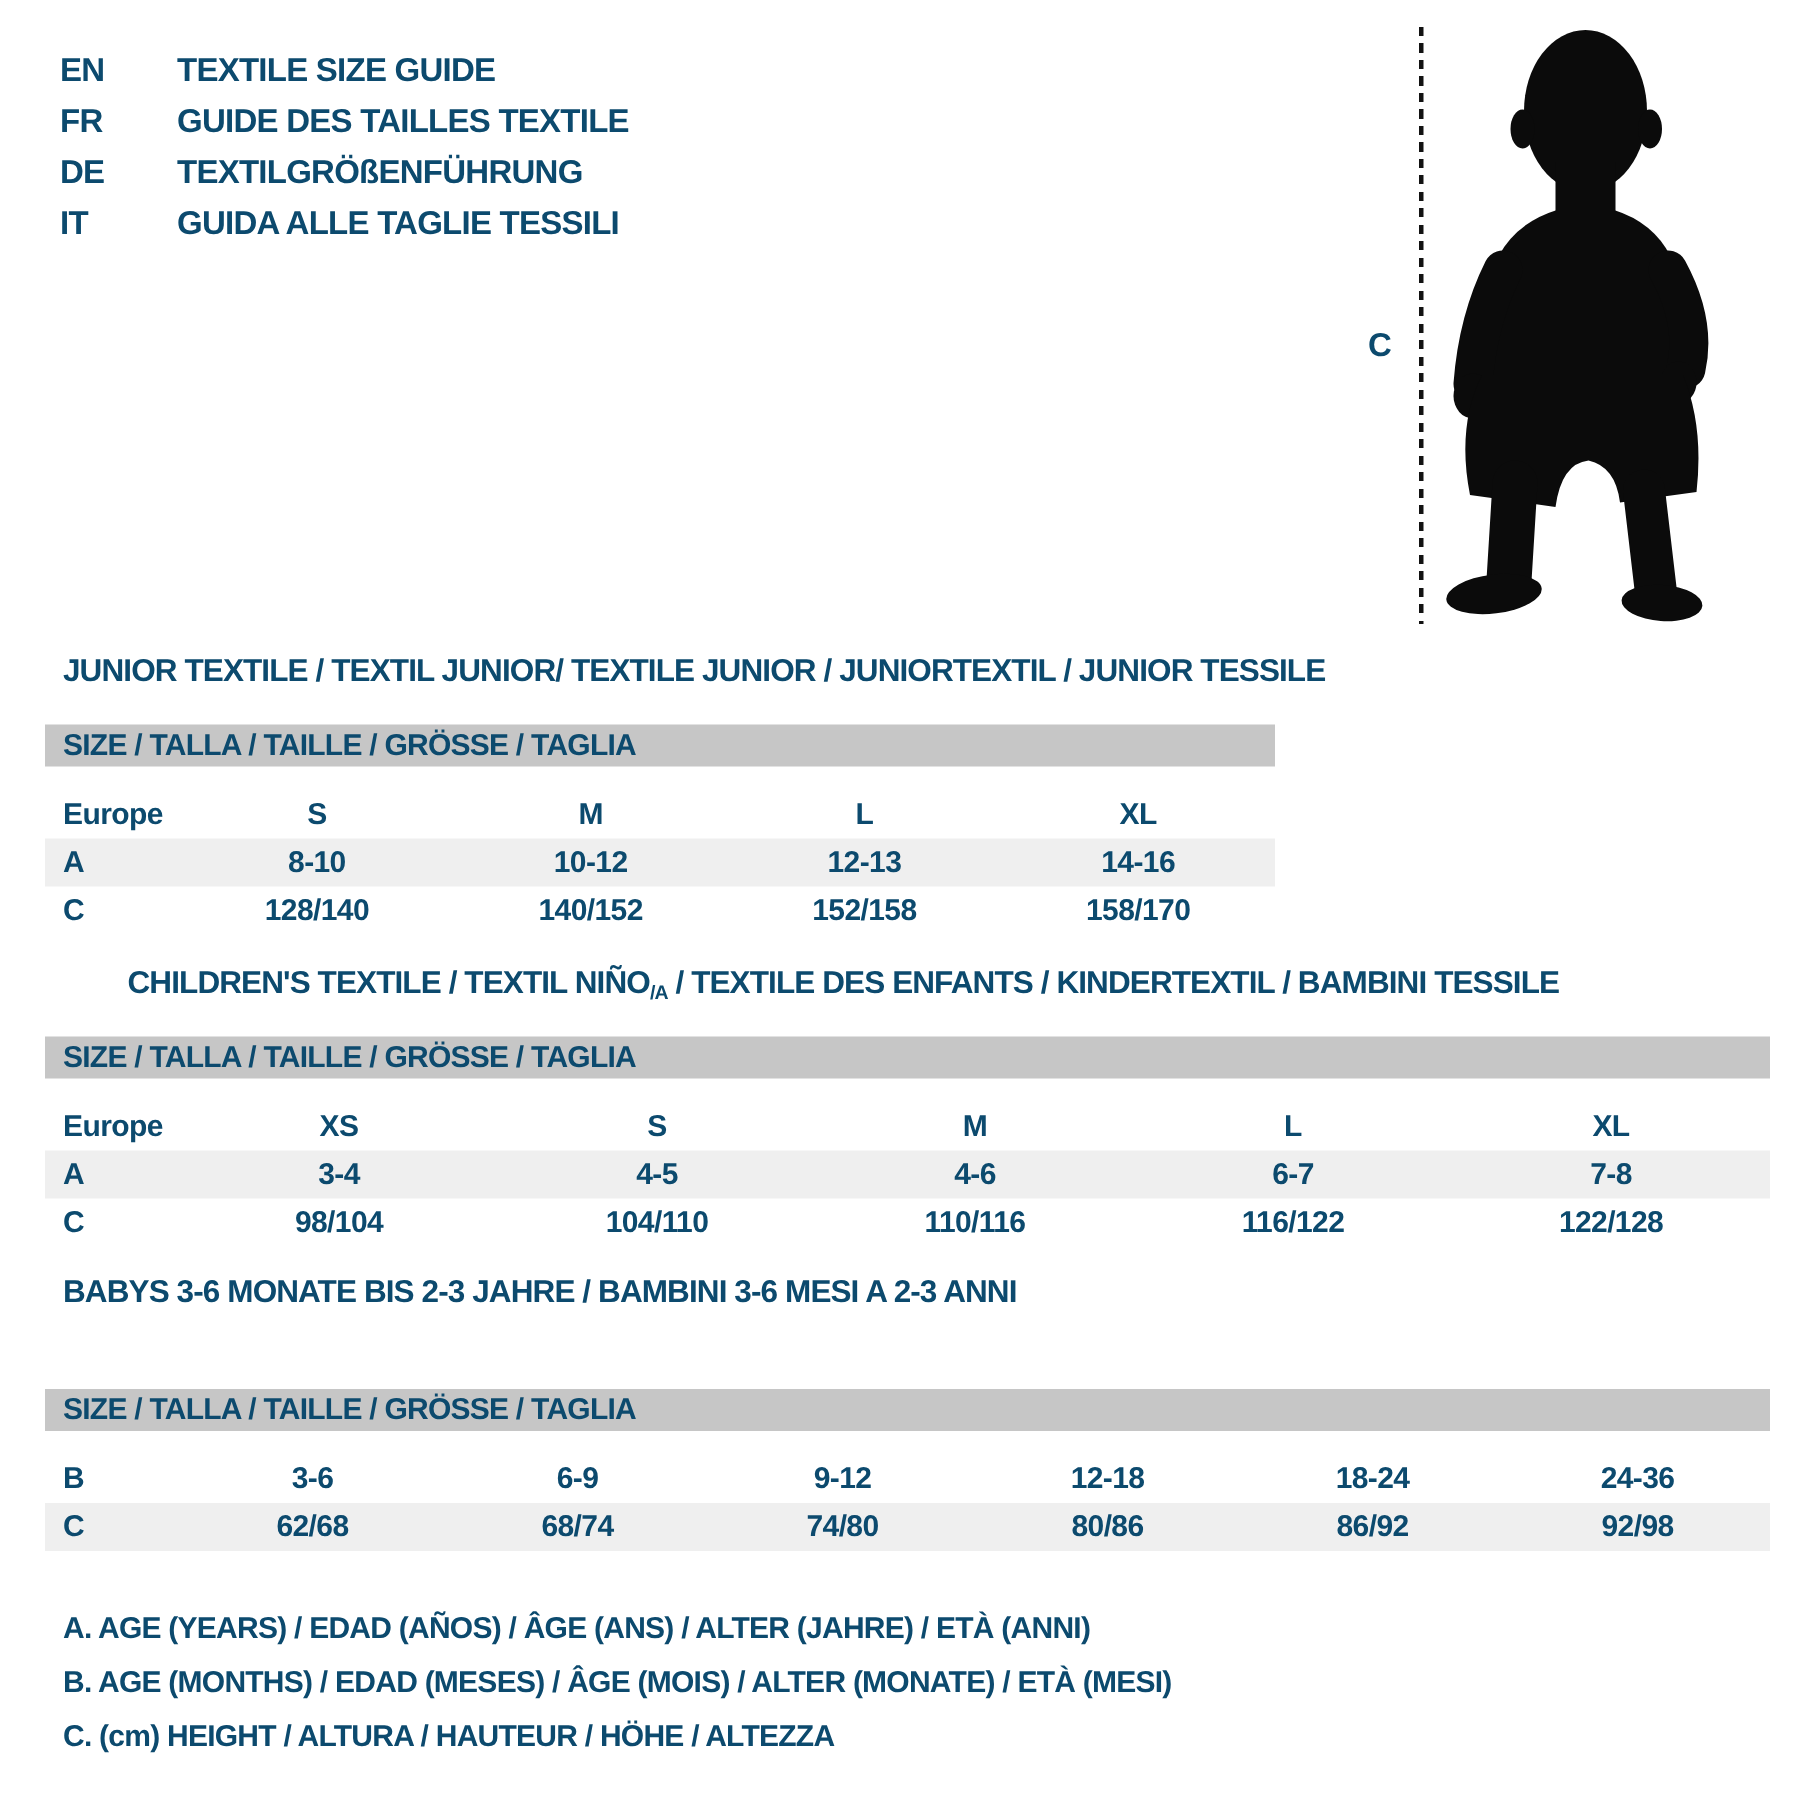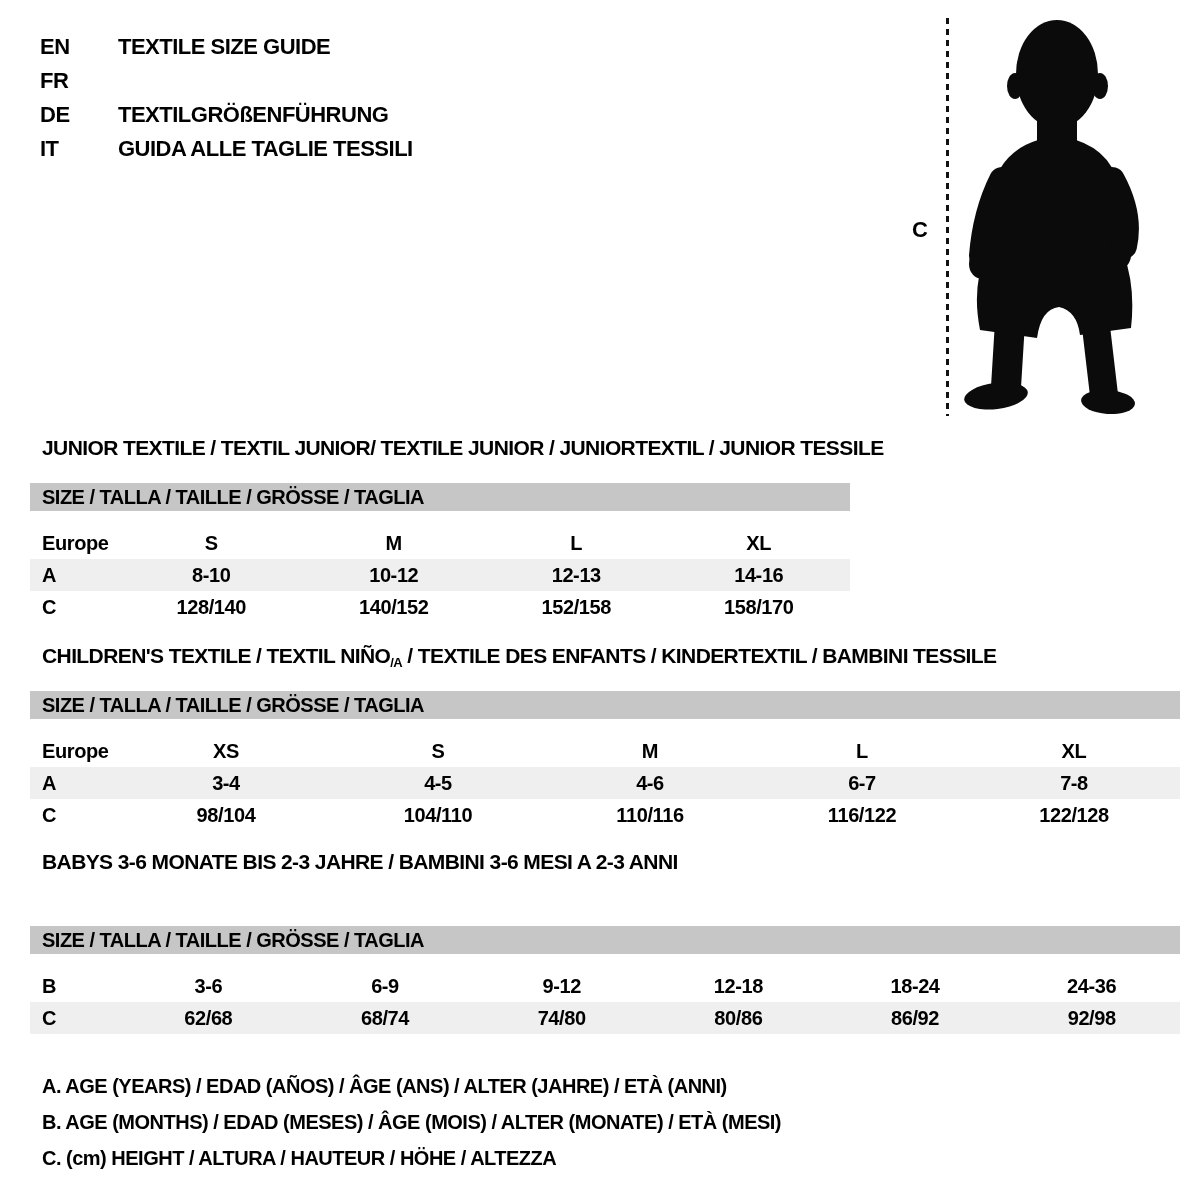--- a/index.html
+++ b/index.html
@@ -1,18 +1,18 @@
 <!DOCTYPE html>
 <html><head>
 <meta charset="utf-8">
 <style>
   html,body{margin:0;padding:0;background:#fff;}
   #canvas{
     position:relative;width:1200px;height:1200px;background:#ffffff;
-    font-family:"Liberation Sans", sans-serif;color:#000000;overflow:hidden;
+    font-family:"Liberation Sans", sans-serif;color:#0c4a6e;overflow:hidden;
   }
   
   .lang{position:absolute;left:40px;top:30px;}
   .lang-row{display:flex;height:34px;align-items:center;font-weight:700;font-size:22px;letter-spacing:-0.5px;}
   .lang-code{width:78px;}
   
   .measure-line{
     position:absolute;left:946px;top:18px;width:3px;height:398px;
     background:repeating-linear-gradient(to bottom,#121212 0 6px,transparent 6px 11px);
   }
@@ -41,20 +41,21 @@
 
 <div id="canvas">
 
   <div class="lang">
     <div class="lang-row">
       <span class="lang-code">EN</span>
       <span>TEXTILE SIZE GUIDE</span>
     </div>
     <div class="lang-row">
       <span class="lang-code">FR</span>
+      <span>GUIDE DES TAILLES TEXTILE</span>
     </div>
     <div class="lang-row">
       <span class="lang-code">DE</span>
       <span>TEXTILGRÖßENFÜHRUNG</span>
     </div>
     <div class="lang-row">
       <span class="lang-code">IT</span>
       <span>GUIDA ALLE TAGLIE TESSILI</span>
     </div>
   </div>
@@ -106,21 +107,21 @@
     </div>
     <div class="t-row">
       <span class="c0">C</span>
       <span class="cc">128/140</span>
       <span class="cc">140/152</span>
       <span class="cc">152/158</span>
       <span class="cc">158/170</span>
     </div>
   </div>
 
-  <div class="sec-title" style="top:644px;">
+  <div class="sec-title" style="top:644px;margin-left:43px;">
     <span>CHILDREN'S TEXTILE / TEXTIL NIÑO</span><span class="sub">/A</span><span> / TEXTILE DES ENFANTS / KINDERTEXTIL / BAMBINI TESSILE</span>
   </div>
   <div class="stable w-children">
     <div class="t-head">SIZE / TALLA / TAILLE / GRÖSSE / TAGLIA</div>
     <div class="t-row">
       <span class="c0">Europe</span>
       <span class="cc">XS</span>
       <span class="cc">S</span>
       <span class="cc">M</span>
       <span class="cc">L</span>

